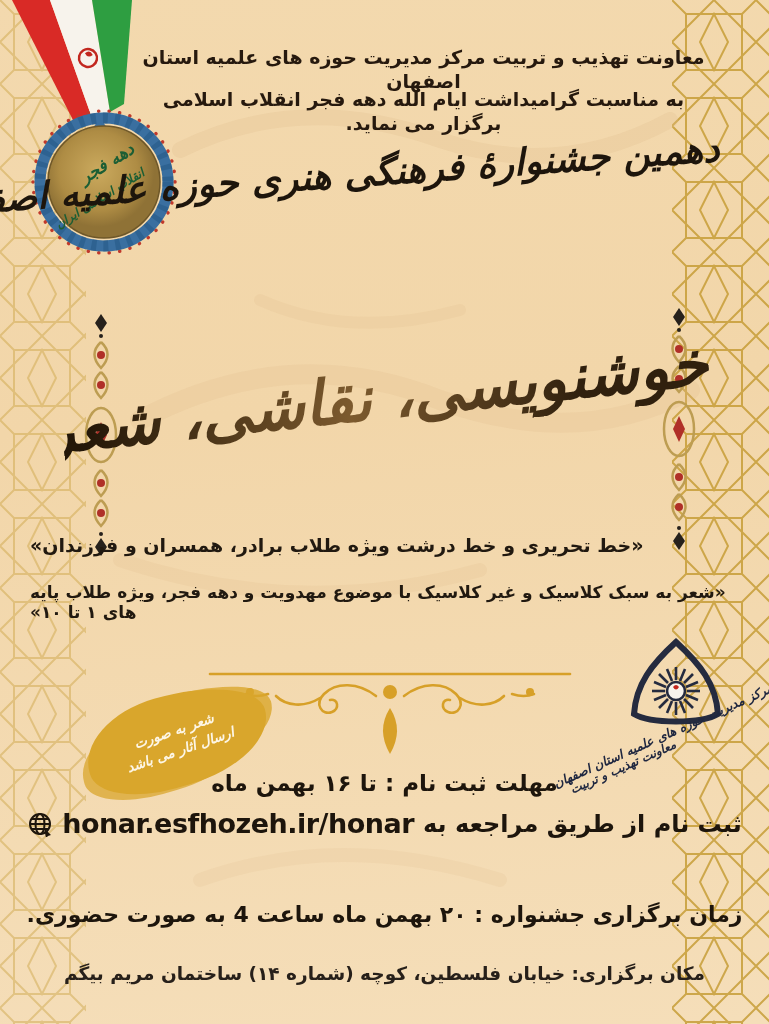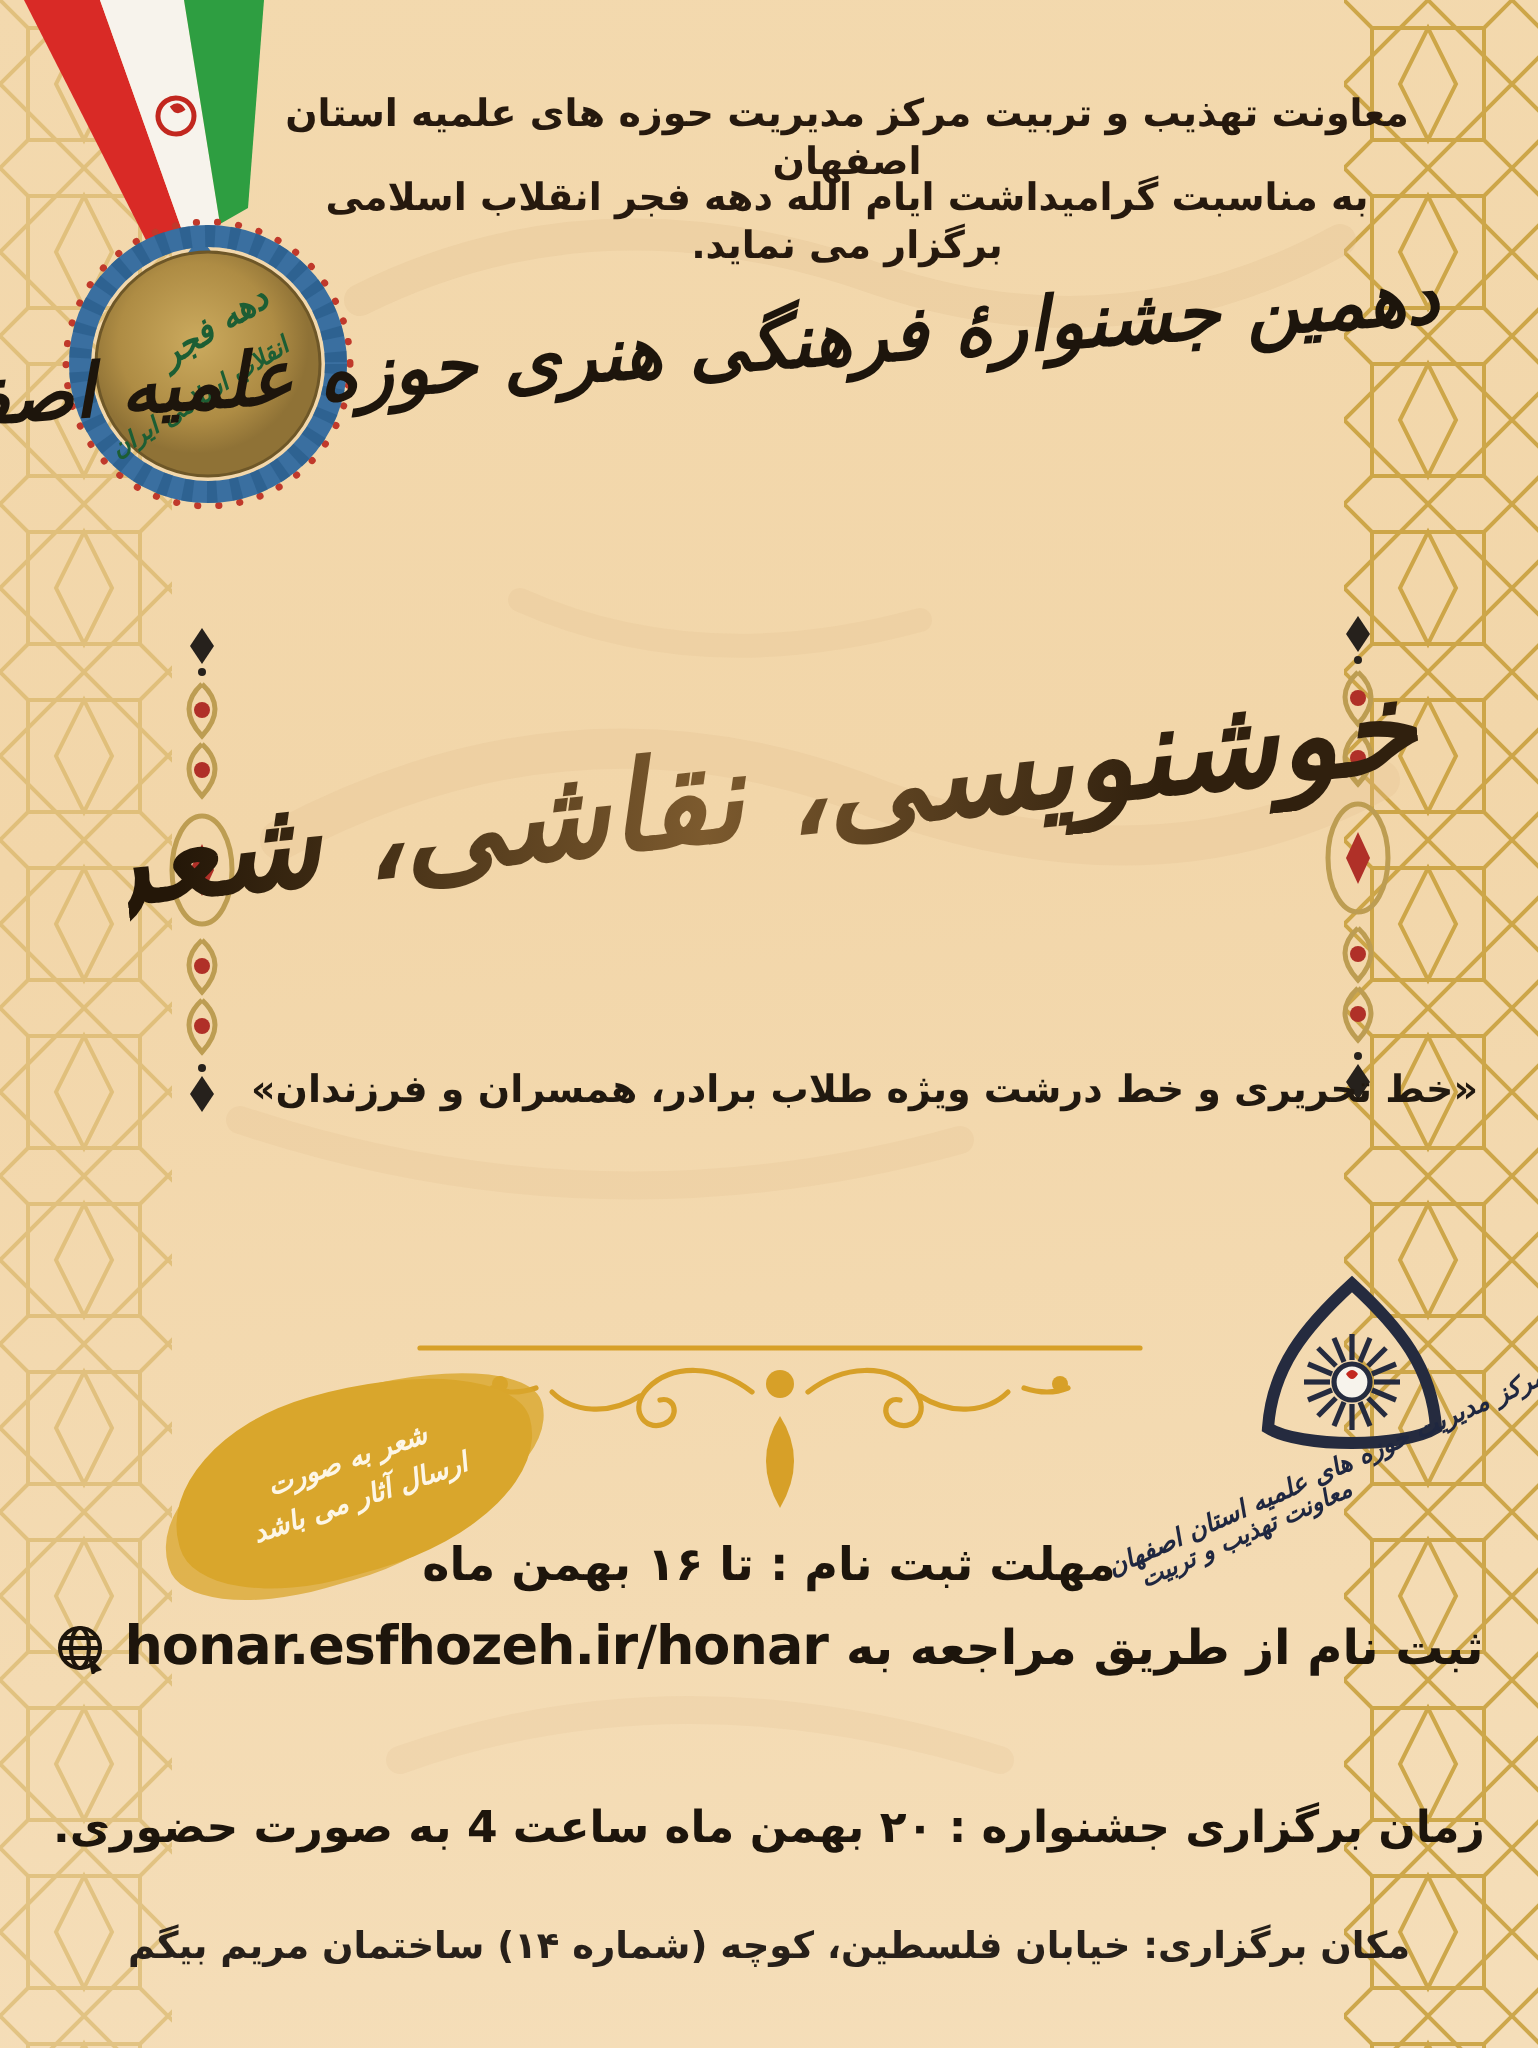--- a/index.html
+++ b/index.html
@@ -33,21 +33,21 @@
   }
   
   .fields-title{
     position:absolute;top:360px;left:60px;width:650px;text-align:center;direction:rtl;
     font-size:62px;font-weight:800;font-style:italic;white-space:nowrap;letter-spacing:-2px;
     transform:rotate(-6deg);
     background:linear-gradient(100deg,#241708 5%,#7c5a2e 45%,#30200e 80%);
     -webkit-background-clip:text;background-clip:text;color:transparent;
   }
   
-  .detail{position:absolute;left:30px;right:30px;text-align:right;direction:rtl;
+  .detail{position:absolute;left:30px;right:30px;text-align:left;direction:rtl;
           font-weight:800;color:#211910;}
   .d1{top:534px;font-size:19px;}
   .d2{top:582px;font-size:17px;}
   .d3{top:627px;font-size:20px;}
   
   .divider{position:absolute;left:180px;top:664px;}
   
   .badge{
     position:absolute;left:84px;top:694px;width:186px;height:92px;
     transform:rotate(-16deg);
@@ -198,20 +198,21 @@
         <circle cx="19" cy="73" r="4"></circle>
       <path d="M19,110 l6,13 -6,13 -6,-13 Z"></path>
       <circle cx="19" cy="171" r="4"></circle>
         <circle cx="19" cy="201" r="4"></circle>
     </g>
   </svg>
 
   <div class="fields-title">خوشنویسی، نقاشی، شعر</div>
 
   <div class="detail d1">«خط تحریری و خط درشت ویژه طلاب برادر، همسران و فرزندان»</div>
+  <div class="detail d2">«شعر به سبک کلاسیک و غیر کلاسیک با موضوع مهدویت و دهه فجر، ویژه طلاب پایه های ۱ تا ۱۰»</div>
 
   <svg class="divider" width="420" height="92" viewBox="0 0 420 92">
     <g stroke="#d7a028" fill="none" stroke-width="2.6" stroke-linecap="round">
       <line x1="30" y1="10" x2="390" y2="10"></line>
       <path d="M196,32 c-18,-14 -40,-14 -52,-2 c-10,10 -2,22 8,18 c8,-3 6,-14 -2,-12"></path>
       <path d="M140,34 c-16,10 -34,8 -44,-2"></path>
       <path d="M224,32 c18,-14 40,-14 52,-2 c10,10 2,22 -8,18 c-8,-3 -6,-14 2,-12"></path>
       <path d="M280,34 c16,10 34,8 44,-2"></path>
       <path d="M88,30 q-12,4 -22,0"></path>
         <path d="M332,30 q12,4 22,0"></path>

